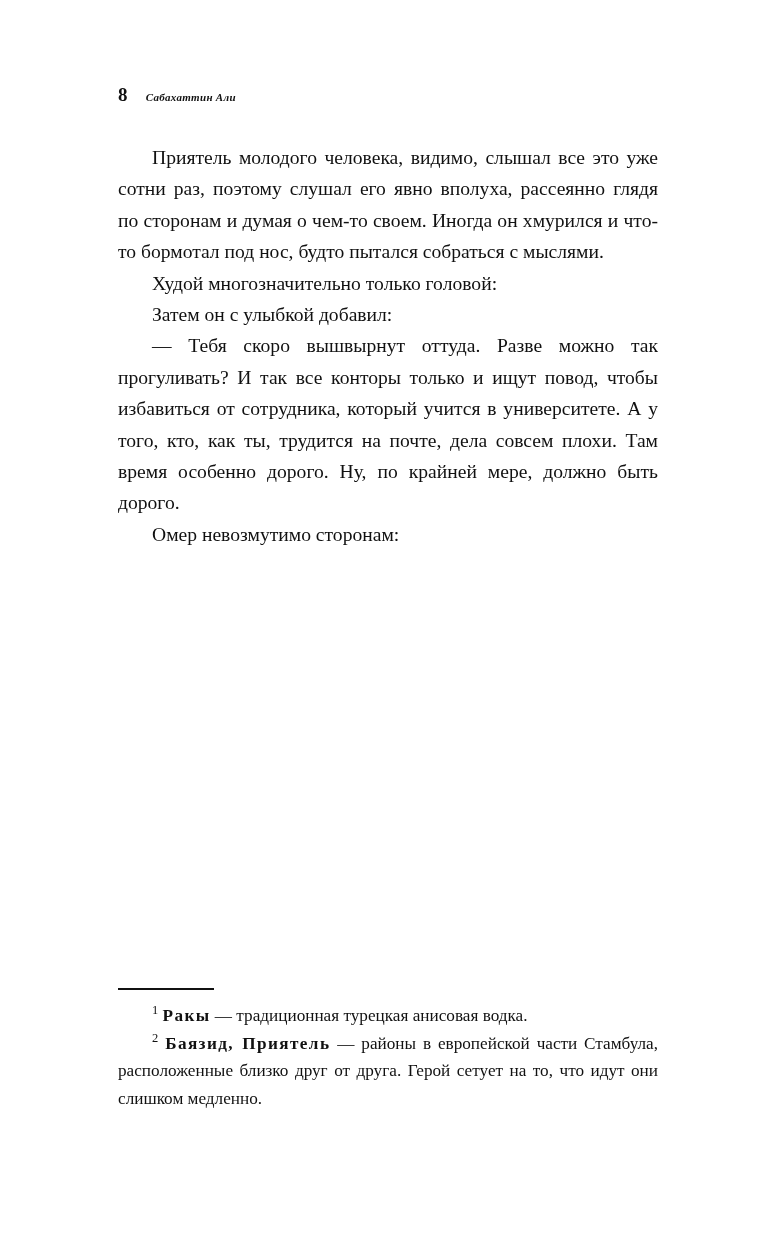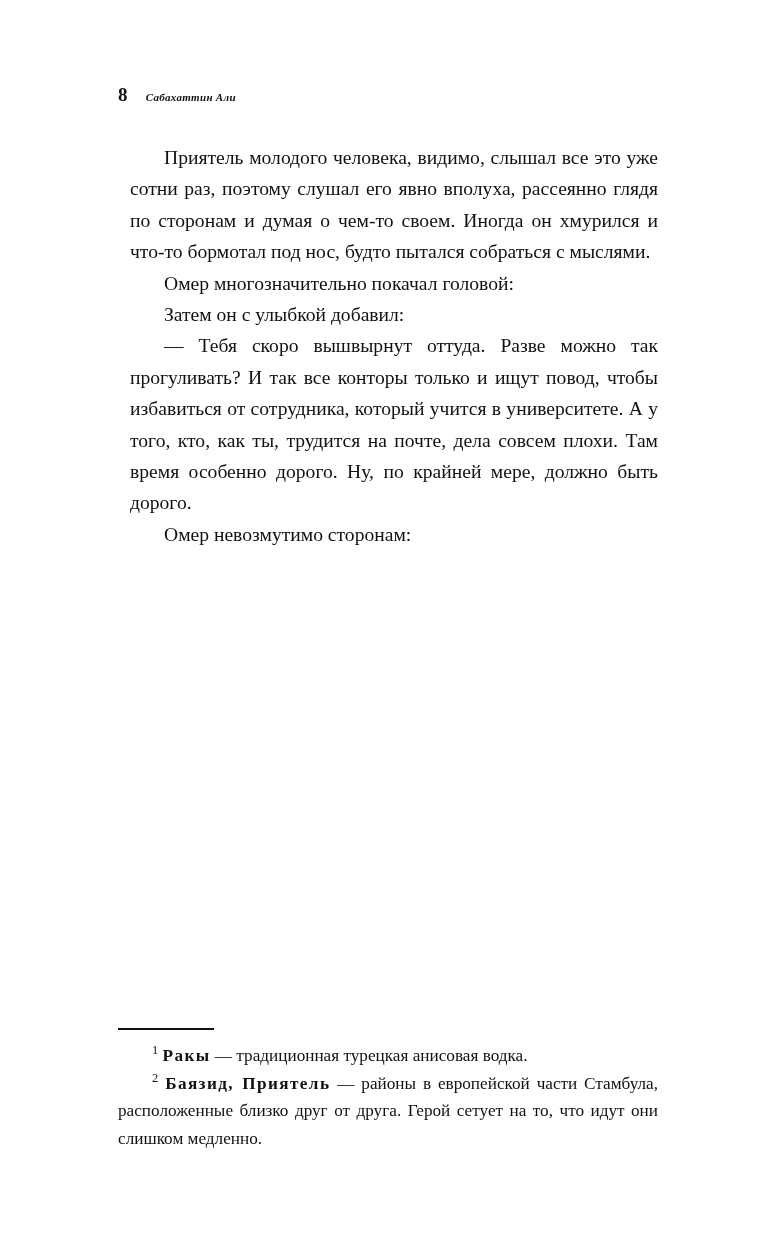--- a/index.html
+++ b/index.html
@@ -39,30 +39,29 @@
     font-weight: bold;
     letter-spacing: 0.3px;
   }
   .body-text {
     margin-top: 32px;
     font-size: 19.6px;
     line-height: 31.4px;
     text-align: justify;
     text-justify: inter-word;
     hyphens: manual;
-    margin-left: 12px;
   }
   .body-text p {
     margin: 0;
     text-indent: 34px;
   }
   .notes {
     position: absolute;
     left: 118px;
-    top: 1028px;
+    top: 988px;
     width: 540px;
   }
   .notes .rule {
     width: 96px;
     height: 2px;
     background: #111111;
     margin-bottom: 12px;
   }
   .notes .note {
     font-size: 17.2px;
@@ -98,21 +97,21 @@
 
   <div class="content">
 
     <div class="runhead">
       <span class="folio">8</span>
       <span class="author">Сабахаттин Али</span>
     </div>
 
     <div class="body-text">
       <p>Приятель молодого человека, видимо, слышал все это уже сотни раз, поэтому слушал его явно вполуха, рассеянно глядя по сторонам и думая о чем-то своем. Иногда он хмурился и что-то бормотал под нос, будто пытался собраться с мыслями.</p>
-      <p>Омер многозначительно покачал головой:</p>
+      <p>Худой многозначительно только головой:</p>
       <p>Затем он с улыбкой добавил:</p>
       <p>— Тебя скоро вышвырнут оттуда. Разве можно так прогуливать? И так все конторы только и ищут повод, чтобы избавиться от сотрудника, который учится в университете. А у того, кто, как ты, трудится на почте, дела совсем плохи. Там время особенно дорого. Ну, по крайней мере, должно быть дорого.</p>
       <p>Омер невозмутимо сторонам:</p>
     </div>
 
   </div>
 
   <div class="notes">
     <div class="rule"></div>
     <p class="note first"><span class="marker">1</span> <span class="spaced">Ракы</span><span> — традиционная турецкая анисовая водка.</span></p>

